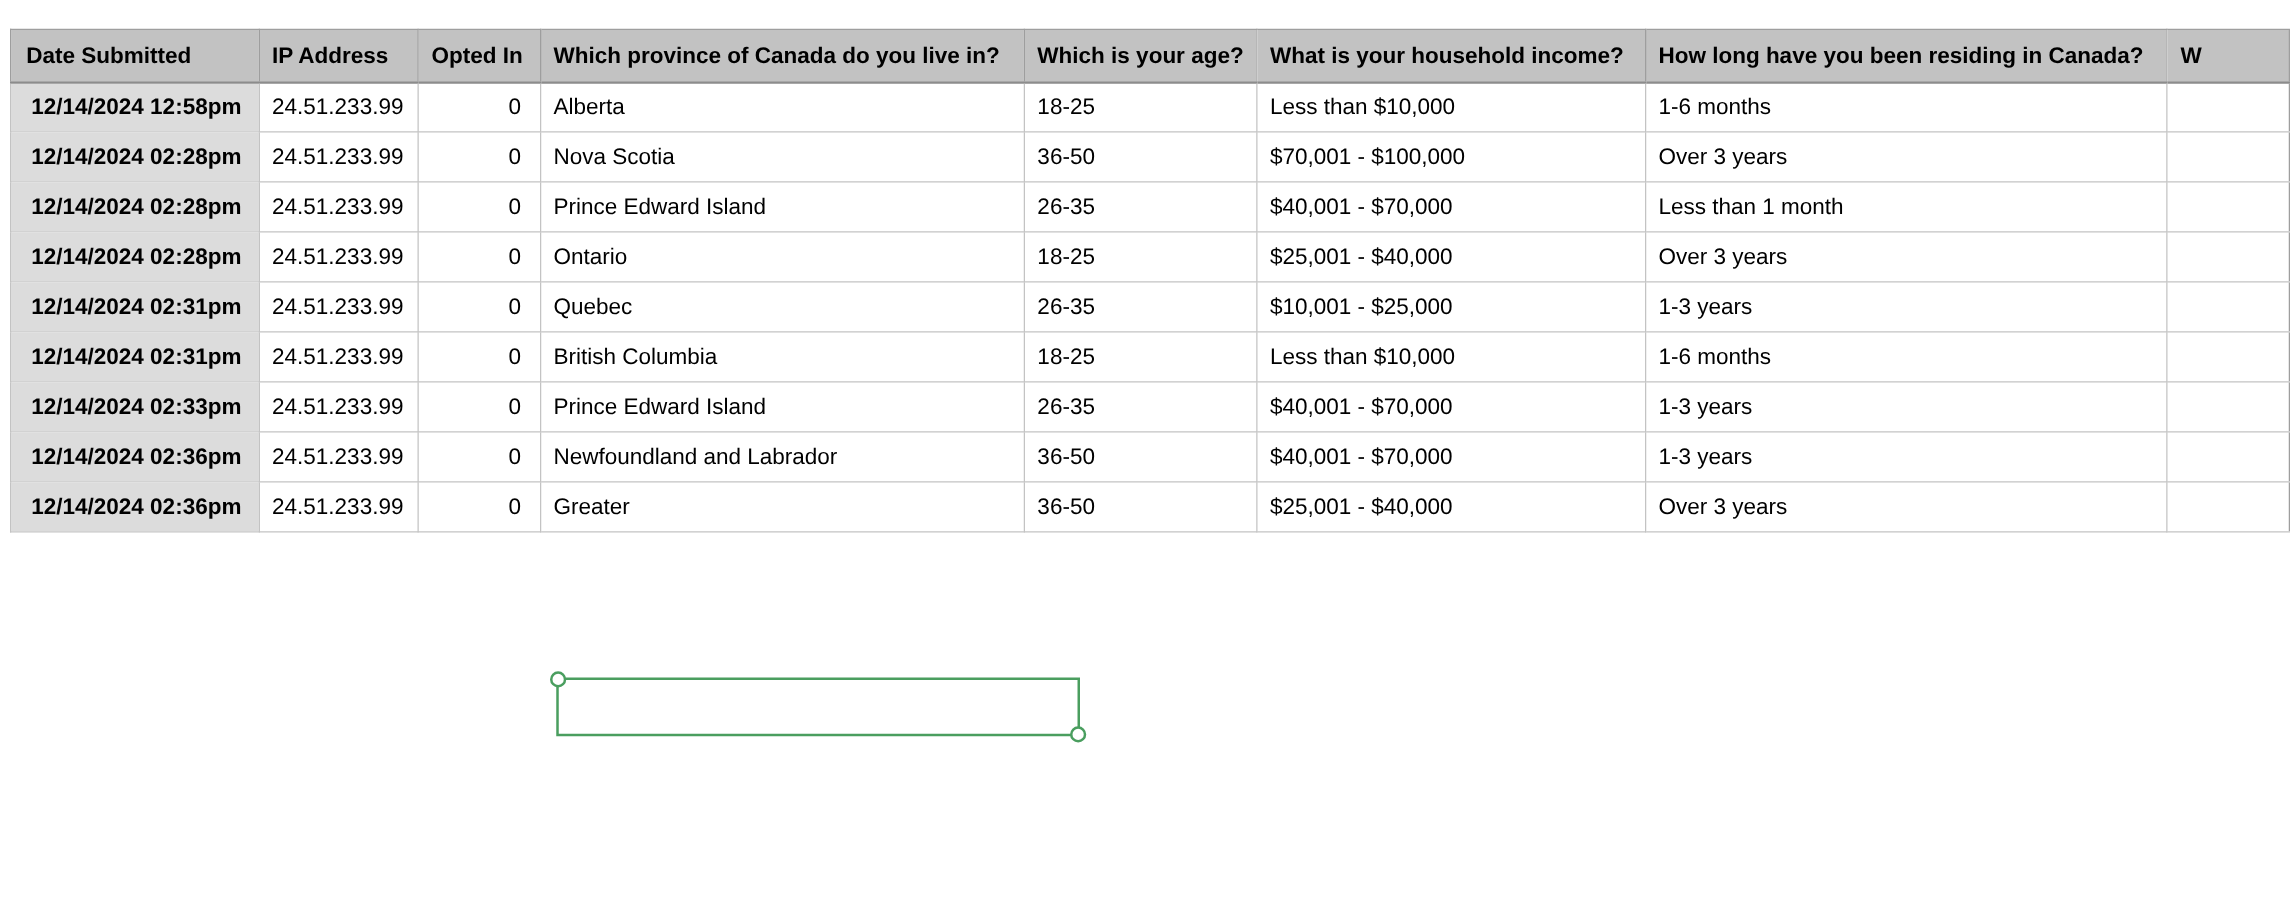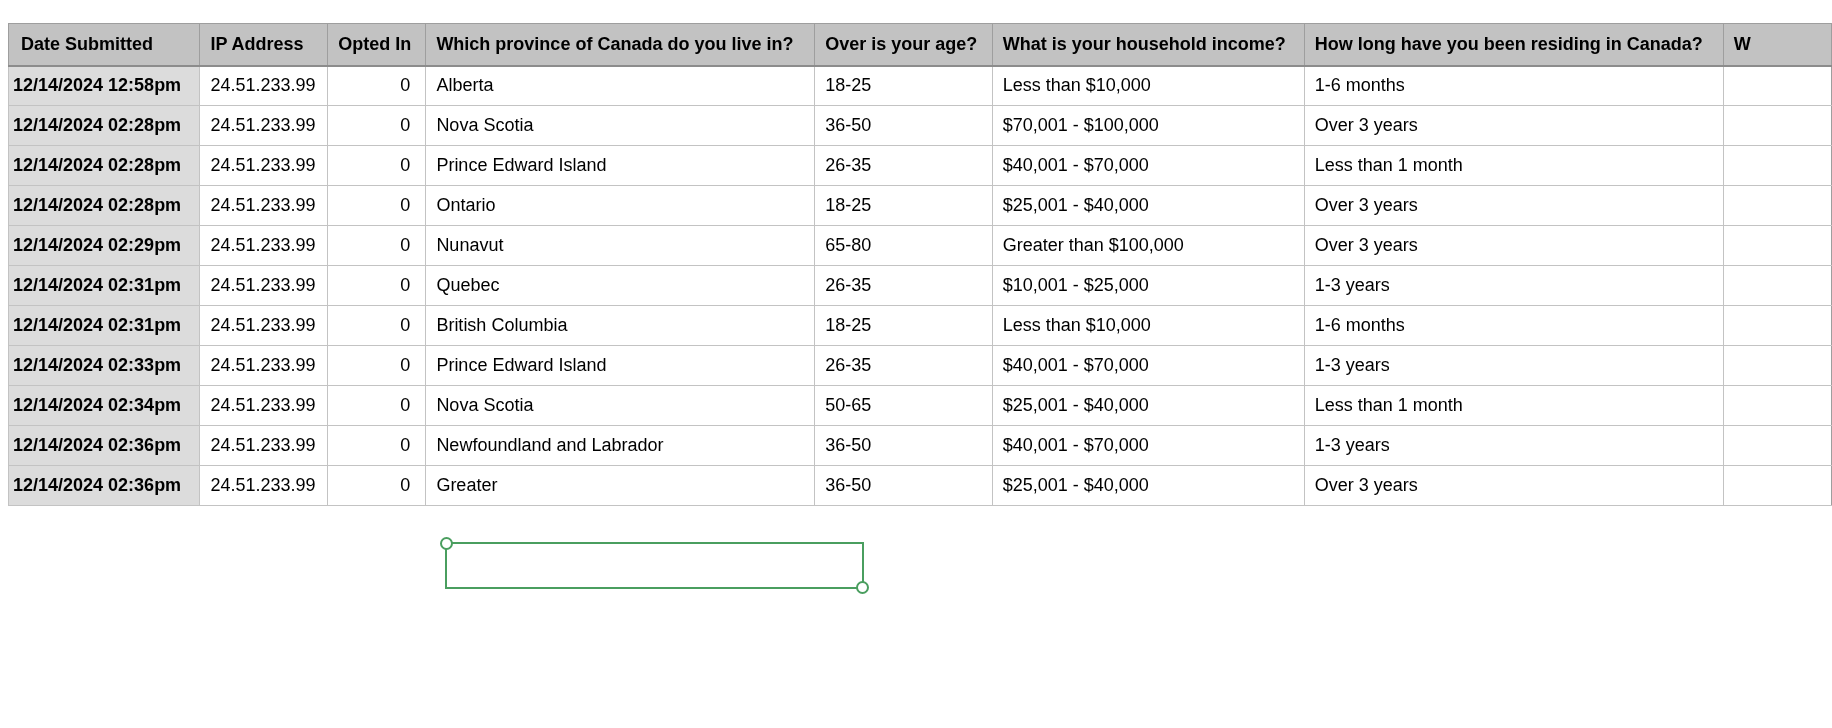--- a/index.html
+++ b/index.html
@@ -12,21 +12,21 @@
   th,td{
     box-sizing:border-box;height:40px;padding:0 10px;
     font-size:18px;color:#000;white-space:nowrap;overflow:hidden;
     vertical-align:middle;border:1px solid #c3c3c3;background:#ffffff;
     text-align:left;
   }
   thead th{
     height:42px;background:#c2c2c2;font-weight:bold;
     border:1px solid #9e9e9e;border-bottom:2px solid #8c8c8c;
   }
-  td.col-date{background:#dcdcdc;font-weight:bold;padding-left:4px;}
+  td.col-date{background:#dcdcdc;font-weight:bold;padding-left:16px;}
   td.col-opted{text-align:right;padding-right:15px;}
   td.col-clipped, th.col-clipped{border-right:none;}
   
   .selection{
     position:absolute;left:445px;top:542px;width:419px;height:47px;
     box-sizing:border-box;border:2px solid #4a9e5f;pointer-events:none;z-index:5;
   }
   .handle{
     position:absolute;width:13px;height:13px;box-sizing:border-box;
     border:2px solid #4a9e5f;border-radius:50%;background:#ffffff;pointer-events:auto;
@@ -38,21 +38,21 @@
 <body>
 
 <div class="sheet">
   <table>
     <thead>
       <tr>
           <th class="col-date" style="width: 207px; padding-left: 12px;">Date Submitted</th>
           <th class="col-ip" style="width: 131px;">IP Address</th>
           <th class="col-opted" style="width: 106px;">Opted In</th>
           <th class="col-province" style="width: 409px;">Which province of Canada do you live in?</th>
-          <th class="col-age" style="width: 186px;">Over is your age?</th>
+          <th class="col-age" style="width: 186px;">Which is your age?</th>
           <th class="col-income" style="width: 327px;">What is your household income?</th>
           <th class="col-residing" style="width: 438px;">How long have you been residing in Canada?</th>
           <th class="col-clipped" style="width: 240px;">W</th>
         </tr>
     </thead>
     <tbody>
         <tr>
           <td class="col-date">12/14/2024 12:58pm</td>
           <td class="col-ip">24.51.233.99</td>
           <td class="col-opted">0</td>
@@ -86,30 +86,20 @@
           <td class="col-date">12/14/2024 02:28pm</td>
           <td class="col-ip">24.51.233.99</td>
           <td class="col-opted">0</td>
           <td class="col-province">Ontario</td>
           <td class="col-age">18-25</td>
           <td class="col-income">$25,001 - $40,000</td>
           <td class="col-residing">Over 3 years</td>
           <td class="col-clipped"></td>
         </tr>
         <tr>
-          <td class="col-date">12/14/2024 02:29pm</td>
-          <td class="col-ip">24.51.233.99</td>
-          <td class="col-opted">0</td>
-          <td class="col-province">Nunavut</td>
-          <td class="col-age">65-80</td>
-          <td class="col-income">Greater than $100,000</td>
-          <td class="col-residing">Over 3 years</td>
-          <td class="col-clipped"></td>
-        </tr>
-        <tr>
           <td class="col-date">12/14/2024 02:31pm</td>
           <td class="col-ip">24.51.233.99</td>
           <td class="col-opted">0</td>
           <td class="col-province">Quebec</td>
           <td class="col-age">26-35</td>
           <td class="col-income">$10,001 - $25,000</td>
           <td class="col-residing">1-3 years</td>
           <td class="col-clipped"></td>
         </tr>
         <tr>
@@ -123,30 +113,20 @@
           <td class="col-clipped"></td>
         </tr>
         <tr>
           <td class="col-date">12/14/2024 02:33pm</td>
           <td class="col-ip">24.51.233.99</td>
           <td class="col-opted">0</td>
           <td class="col-province">Prince Edward Island</td>
           <td class="col-age">26-35</td>
           <td class="col-income">$40,001 - $70,000</td>
           <td class="col-residing">1-3 years</td>
-          <td class="col-clipped"></td>
-        </tr>
-        <tr>
-          <td class="col-date">12/14/2024 02:34pm</td>
-          <td class="col-ip">24.51.233.99</td>
-          <td class="col-opted">0</td>
-          <td class="col-province">Nova Scotia</td>
-          <td class="col-age">50-65</td>
-          <td class="col-income">$25,001 - $40,000</td>
-          <td class="col-residing">Less than 1 month</td>
           <td class="col-clipped"></td>
         </tr>
         <tr>
           <td class="col-date">12/14/2024 02:36pm</td>
           <td class="col-ip">24.51.233.99</td>
           <td class="col-opted">0</td>
           <td class="col-province">Newfoundland and Labrador</td>
           <td class="col-age">36-50</td>
           <td class="col-income">$40,001 - $70,000</td>
           <td class="col-residing">1-3 years</td>

